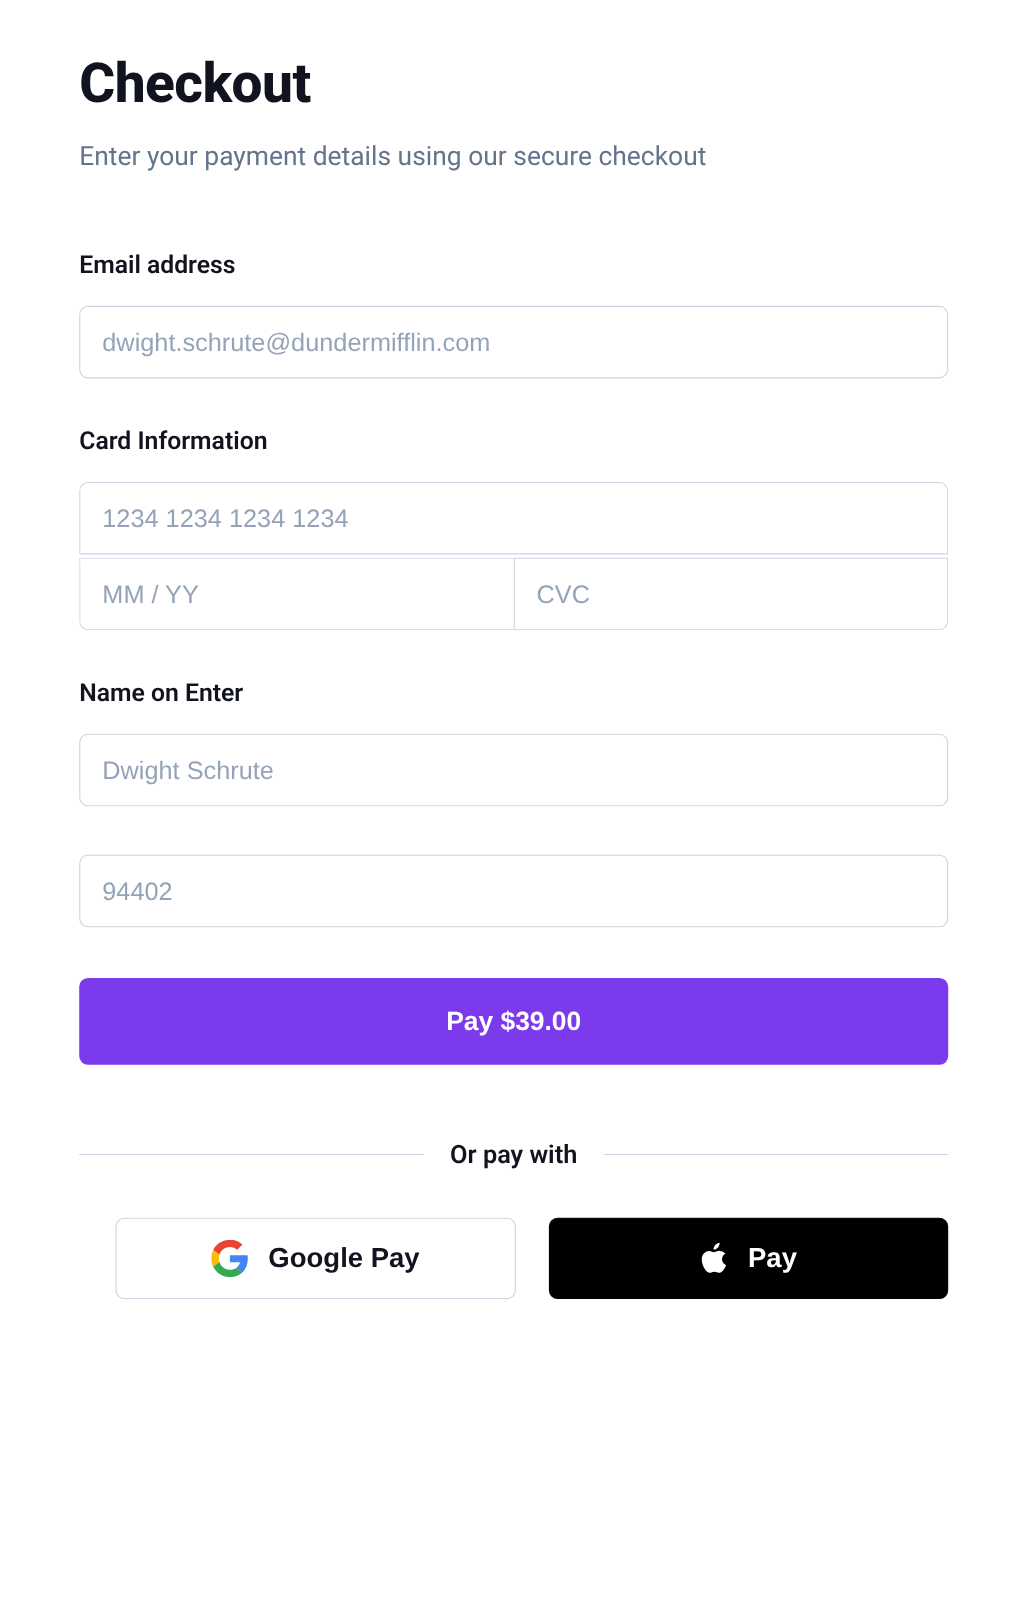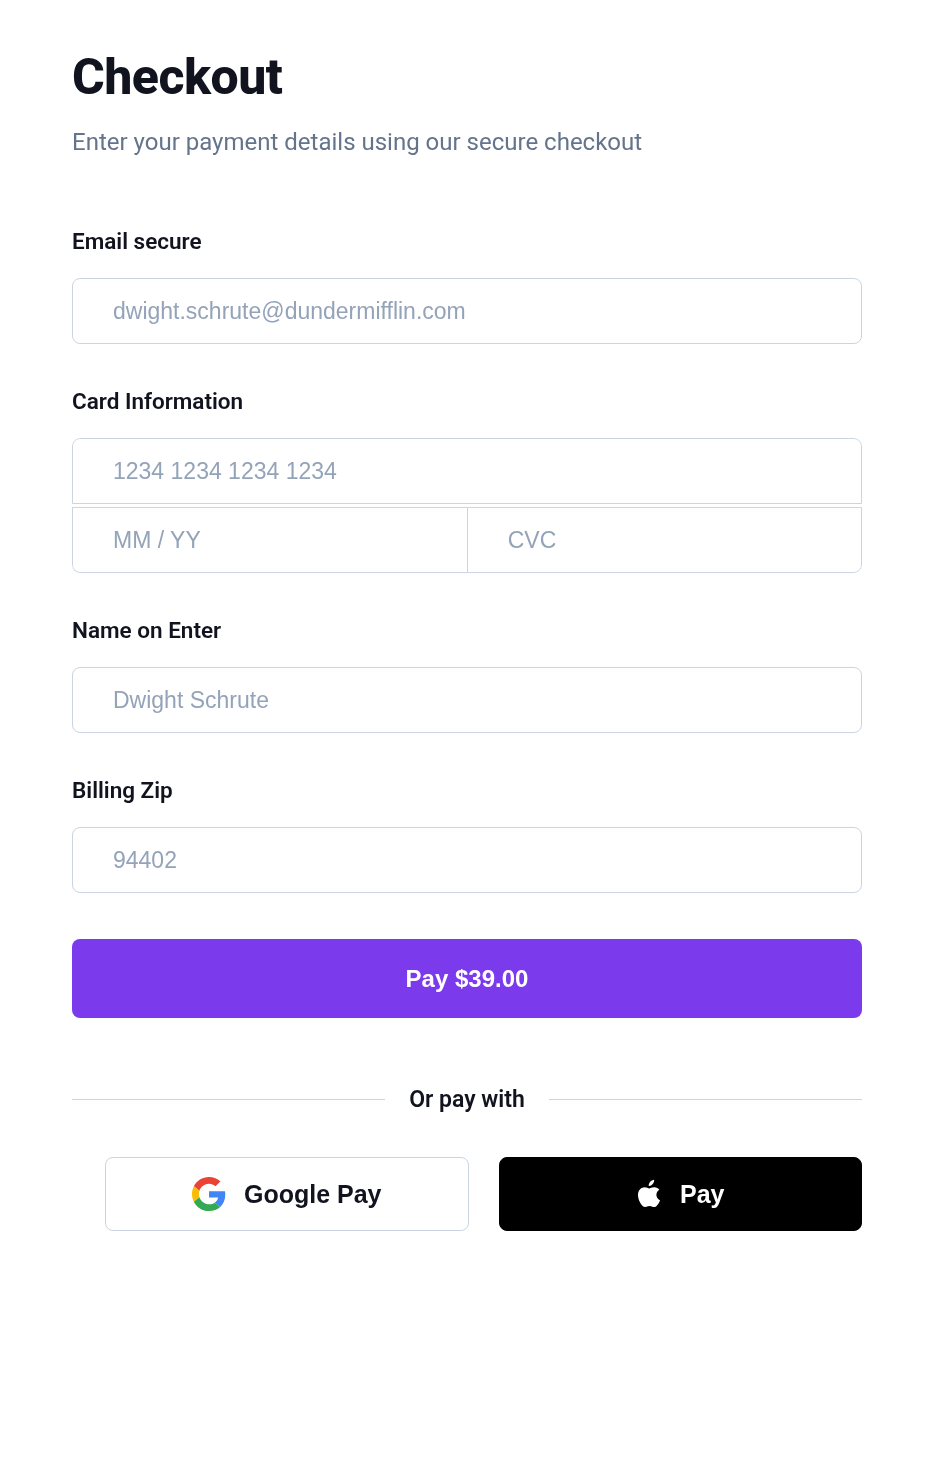--- a/index.html
+++ b/index.html
@@ -7,21 +7,21 @@
   .page { padding: 48px 72px 60px 72px; }
   h1.title { font-size: 50px; font-weight: 800; letter-spacing: -0.5px; color: #11131e; margin-bottom: 22px; }
   p.subtitle { font-size: 24px; font-weight: 400; color: #64748b; margin-bottom: 72px; }
   .field { margin-bottom: 44px; }
   .field-label { display:block; font-size: 22.5px; font-weight: 600; color: #11131e; margin-bottom: 24px; }
   .text-input {
     width: 100%;
     height: 66px;
     border: 1px solid #cbd5e1;
     border-radius: 8px;
-    padding: 0 40px;
+    padding: 0 20px;
     font-size: 23px;
     color: #11131e;
     background: #fff;
     outline: none;
   }
   .text-input::placeholder { color: #94a3b8; }
   .card-group { border-radius: 8px; overflow: hidden; }
   .card-number-input {
     border-radius: 8px 8px 0 0;
     margin-bottom: 3px;
@@ -74,21 +74,21 @@
 </head>
 <body>
 
 <div class="page">
 
   <h1 class="title">Checkout</h1>
   <p class="subtitle">Enter your payment details using our secure checkout</p>
 
   
   <div class="field">
-    <label class="field-label">Email secure</label>
+    <label class="field-label">Email address</label>
     <input class="text-input" type="email" placeholder="dwight.schrute@dundermifflin.com" style="">
   </div>
 
   
   <div class="field">
     <label class="field-label">Card Information</label>
     <div class="card-group">
       <input class="text-input card-number-input" type="text" inputmode="numeric" placeholder="1234 1234 1234 1234" style="">
       <div class="card-sub-row">
         <input class="text-input exp" type="text" inputmode="numeric" placeholder="MM / YY" style="">
@@ -98,21 +98,20 @@
   </div>
 
   
   <div class="field">
     <label class="field-label">Name on Enter</label>
     <input class="text-input" type="text" placeholder="Dwight Schrute" style="">
   </div>
 
   
   <div class="field">
-    <label class="field-label">Billing Zip</label>
     <input class="text-input" type="text" inputmode="numeric" placeholder="94402" style="">
   </div>
 
   
   <button class="pay-btn">Pay $39.00</button>
 
   
   <div class="divider-row">
     <div class="divider-line"></div>
     <div class="divider-text">Or pay with</div>

